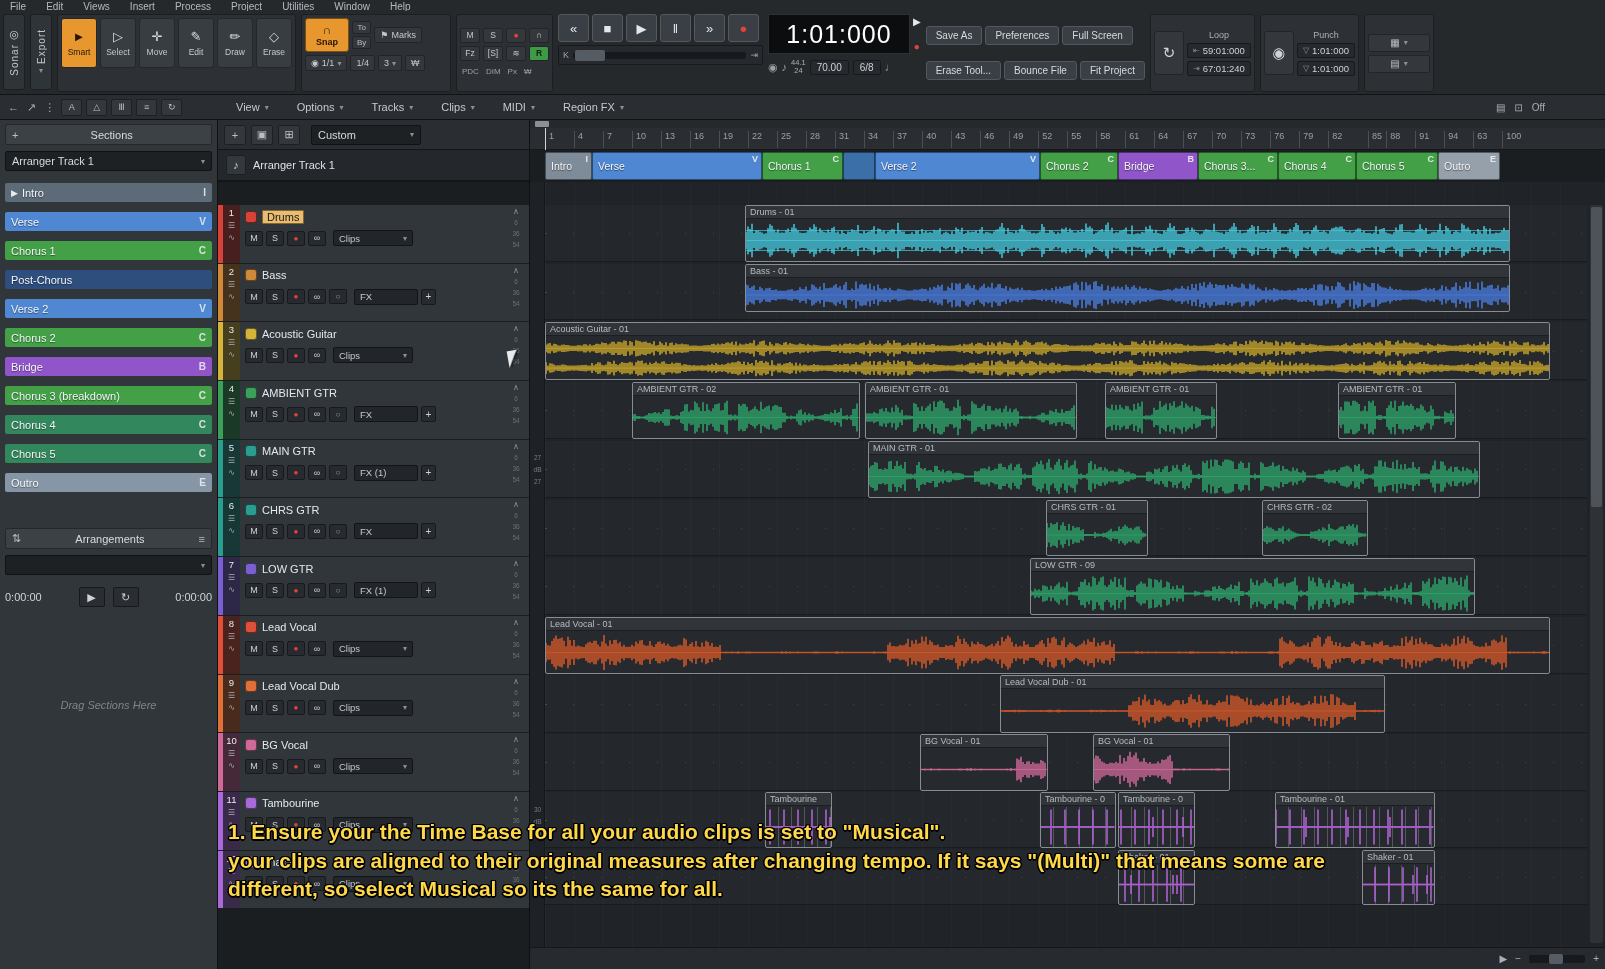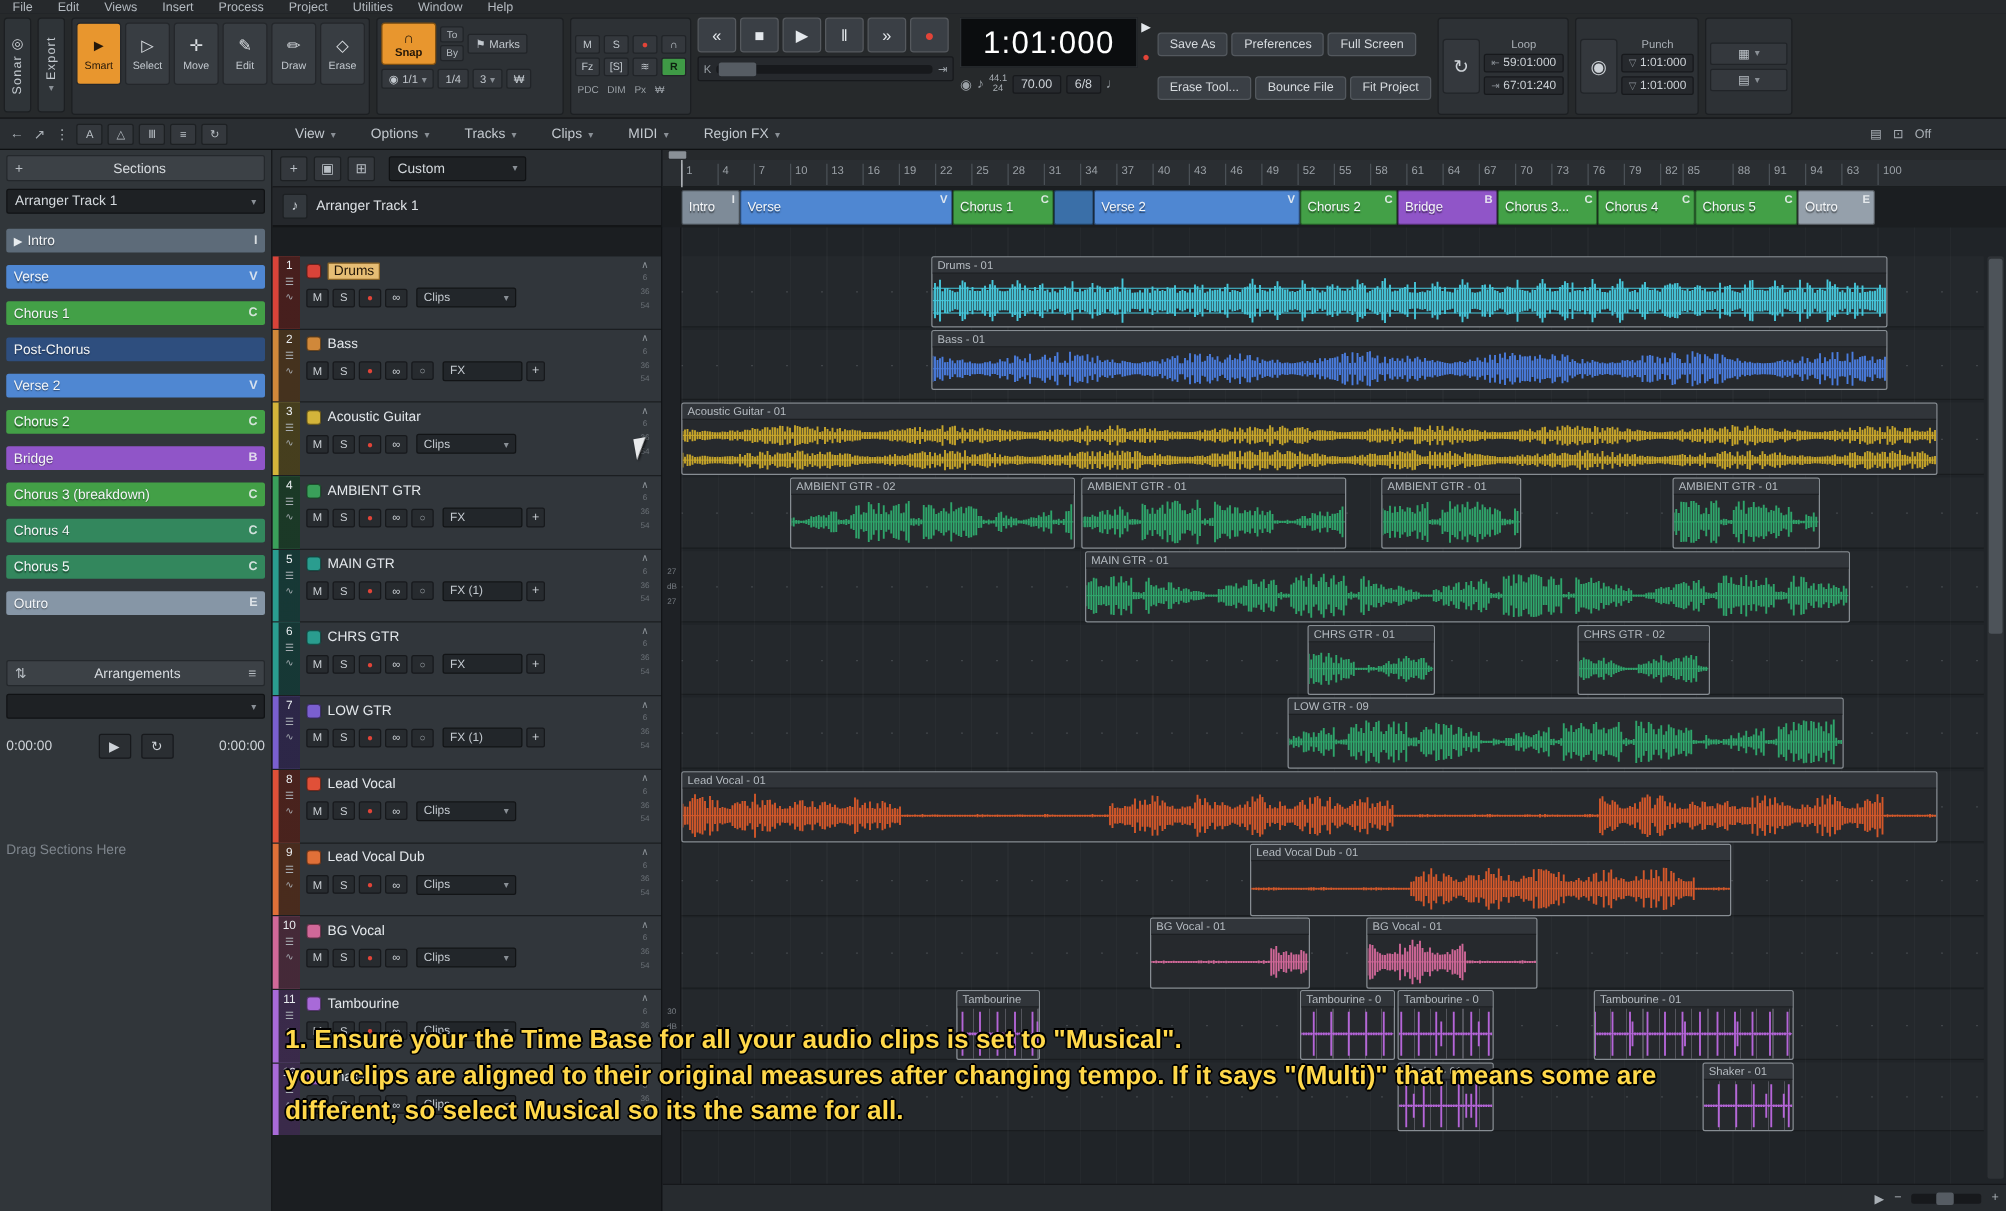--- a/index.html
+++ b/index.html
@@ -73,21 +73,21 @@
   .ddicon{font-size:8px;color:#8a9096;}
   .sec-item{height:19px;border-radius:2px;display:flex;align-items:center;padding:0 6px;margin-bottom:10px;position:relative;}
   .sec-item .lbl{flex:1;font-size:11px;color:#f4f6f8;text-shadow:0 1px 1px rgba(0,0,0,.45);white-space:nowrap;overflow:hidden;}
   .sec-item .bdg{font-size:10px;font-weight:bold;color:#eef1f3;opacity:.85;}
   .sec-item .playtri{font-size:9px;color:#e8ecef;margin-right:4px;}
   .s-header.arr{margin-top:36px;}
   .s-timerow{display:flex;align-items:center;gap:8px;margin-top:8px;}
   .s-timerow .ttime{font-size:11px;color:#cfd4d9;flex:1;}
   .s-timerow .ttime.right{text-align:right;}
   .s-timerow button{width:26px;height:20px;background:#2a2e32;border:1px solid #17191c;border-radius:2px;color:#cdd2d7;font-size:11px;}
-  .s-draghint{margin-top:67px;text-align:left;font-size:11px;color:#7e858c;}
+  .s-draghint{margin-top:92px;text-align:center;font-size:11px;color:#7e858c;font-style:italic;}
 
   
   #trackpanel{position:absolute;left:218px;top:0;width:312px;bottom:0;background:#1b1e21;border-right:1px solid #0f1113;}
   .tp-header{height:30px;background:#2a2e32;border-bottom:1px solid #131517;display:flex;align-items:center;gap:5px;padding:0 6px;}
   .tp-hbtn{width:22px;height:20px;background:#34383d;border:1px solid #1d2023;border-radius:2px;display:flex;align-items:center;justify-content:center;font-size:11px;color:#b9bfc5;}
   .tp-select{width:110px;height:20px;background:#1e2124;border:1px solid #101214;border-radius:2px;display:flex;align-items:center;justify-content:space-between;padding:0 6px;font-size:11px;color:#d4d9dd;margin-left:6px;}
   .tp-arranger{height:32px;background:#24272b;border-bottom:2px solid #131517;display:flex;align-items:center;gap:7px;padding:0 8px;}
   .tp-arranger .noteicon{width:20px;height:20px;background:#33383d;border:1px solid #1d2023;border-radius:2px;display:flex;align-items:center;justify-content:center;font-size:11px;color:#cdd2d7;}
   .tp-arranger .alabel{font-size:11px;color:#dde1e5;}
   #trackRows{position:absolute;left:0;top:85px;right:0;bottom:0;overflow:hidden;}
@@ -888,21 +888,21 @@
           <span class="rmark" style="left: 537.18px;">55</span>
           <span class="rmark" style="left: 566.19px;">58</span>
           <span class="rmark" style="left: 595.2px;">61</span>
           <span class="rmark" style="left: 624.21px;">64</span>
           <span class="rmark" style="left: 653.22px;">67</span>
           <span class="rmark" style="left: 682.23px;">70</span>
           <span class="rmark" style="left: 711.24px;">73</span>
           <span class="rmark" style="left: 740.25px;">76</span>
           <span class="rmark" style="left: 769.26px;">79</span>
           <span class="rmark" style="left: 798.27px;">82</span>
-          <span class="rmark" style="left: 816px;">85</span>
+          <span class="rmark" style="left: 838px;">85</span>
           <span class="rmark" style="left: 856.29px;">88</span>
           <span class="rmark" style="left: 885.3px;">91</span>
           <span class="rmark" style="left: 914.31px;">94</span>
           <span class="rmark" style="left: 943.32px;">63</span>
           <span class="rmark" style="left: 972.33px;">100</span>
         </div>
       <div id="playhead"></div>
       <div id="sectionbar">
           <div class="tsec" style="left: 15px; width: 47px; background: rgb(126, 139, 152);">
             <span class="tsec-label">Intro</span>

